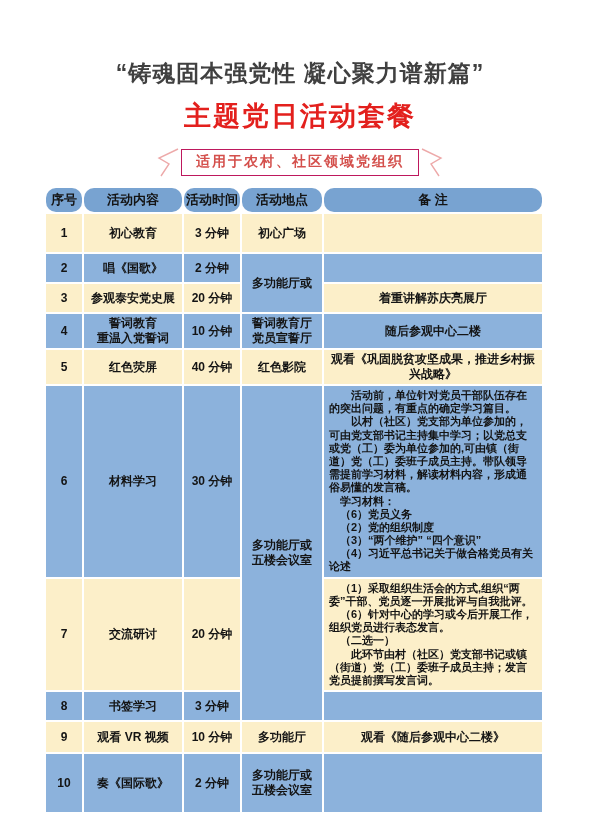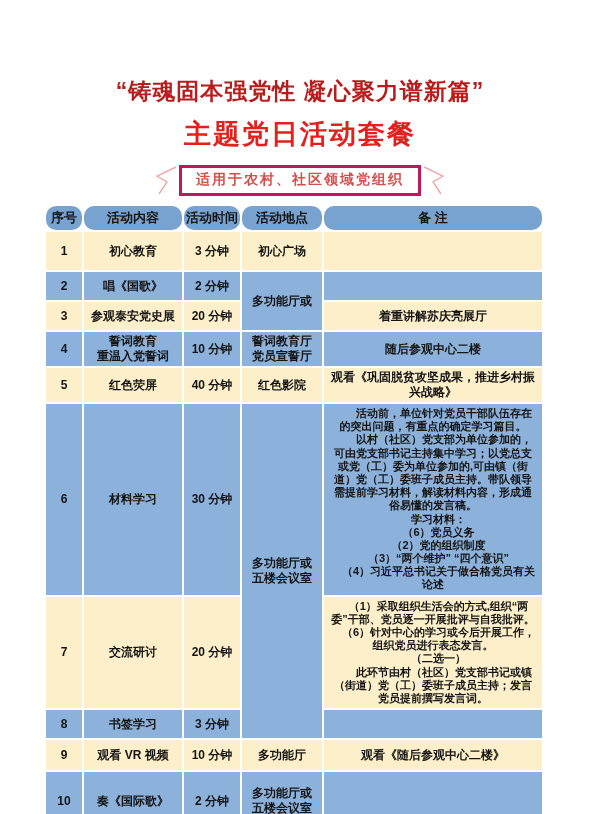--- a/index.html
+++ b/index.html
@@ -4,40 +4,40 @@
 <style>
   html,body{margin:0;padding:0;}
   body{
     width:600px;height:814px;
     background:#ffffff;
     font-family:"Liberation Sans","DejaVu Sans",sans-serif;
     overflow:hidden;
   }
   .page{width:600px;height:814px;position:relative;}
   .title{
-    margin:0;padding-top:76px;
-    text-align:center;
-    color:#b91c1c;
+    margin:0;padding-top:58px;
+    text-align:center;
+    color:#404040;
     font-size:23px;font-weight:bold;
     letter-spacing:1px;
   }
   .subtitle{
     margin-top:9px;
     text-align:center;
     color:#e3201d;
     font-size:27px;font-weight:bold;
     letter-spacing:2px;
   }
   .ribbon{
     margin-top:13px;
     display:flex;justify-content:center;align-items:center;
     height:30px;
   }
   .ribbon-box{
-    border:3px solid #be185d;
+    border:1px solid #be185d;
     color:#d4504c;
     font-family:"DejaVu Serif","Liberation Serif",serif;
     font-size:14px;font-weight:bold;
     letter-spacing:2px;
     padding:3px 14px 4px 14px;
     background:#ffffff;
     z-index:2;
   }
   .tail{flex:0 0 auto;}
   .tail svg{display:block;}
@@ -68,21 +68,21 @@
     text-align:center;
     vertical-align:middle;
     padding:2px 3px;
     white-space:pre-line;
     line-height:1.25;
   }
   tr.blue  td{background:#8cb2dc;}
   tr.cream td{background:#fcefc9;}
   td.mblue{background:#8cb2dc !important;}
   td.remark-long{
-    text-align:center;
+    text-align:left;
     white-space:normal;
     font-size:11px;
     line-height:1.2;
     padding:3px 5px;
     vertical-align:middle;
   }
   .p{margin:0;}
   .ind2{text-indent:2em;}
   .ind1{text-indent:1em;}
   tr.hdr{height:22px;}

